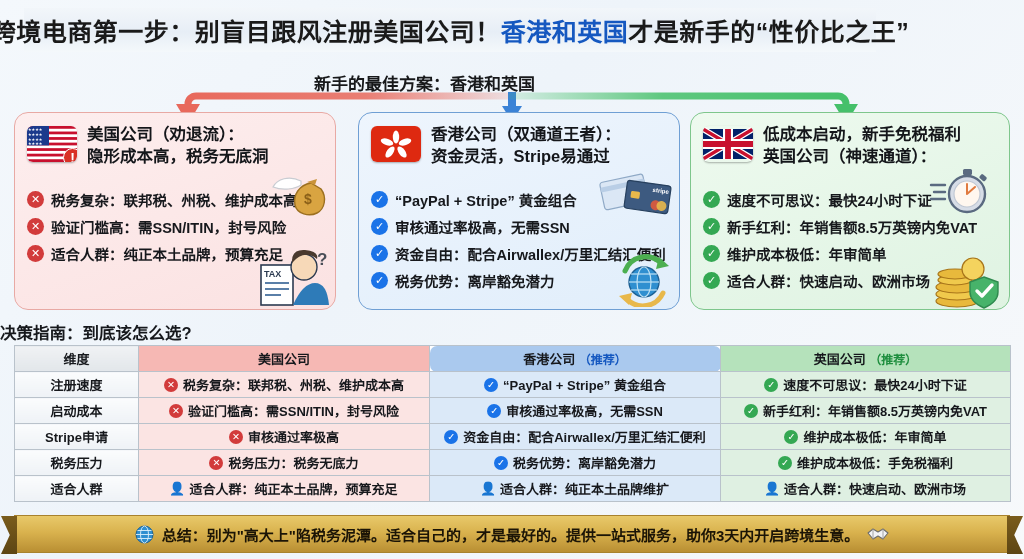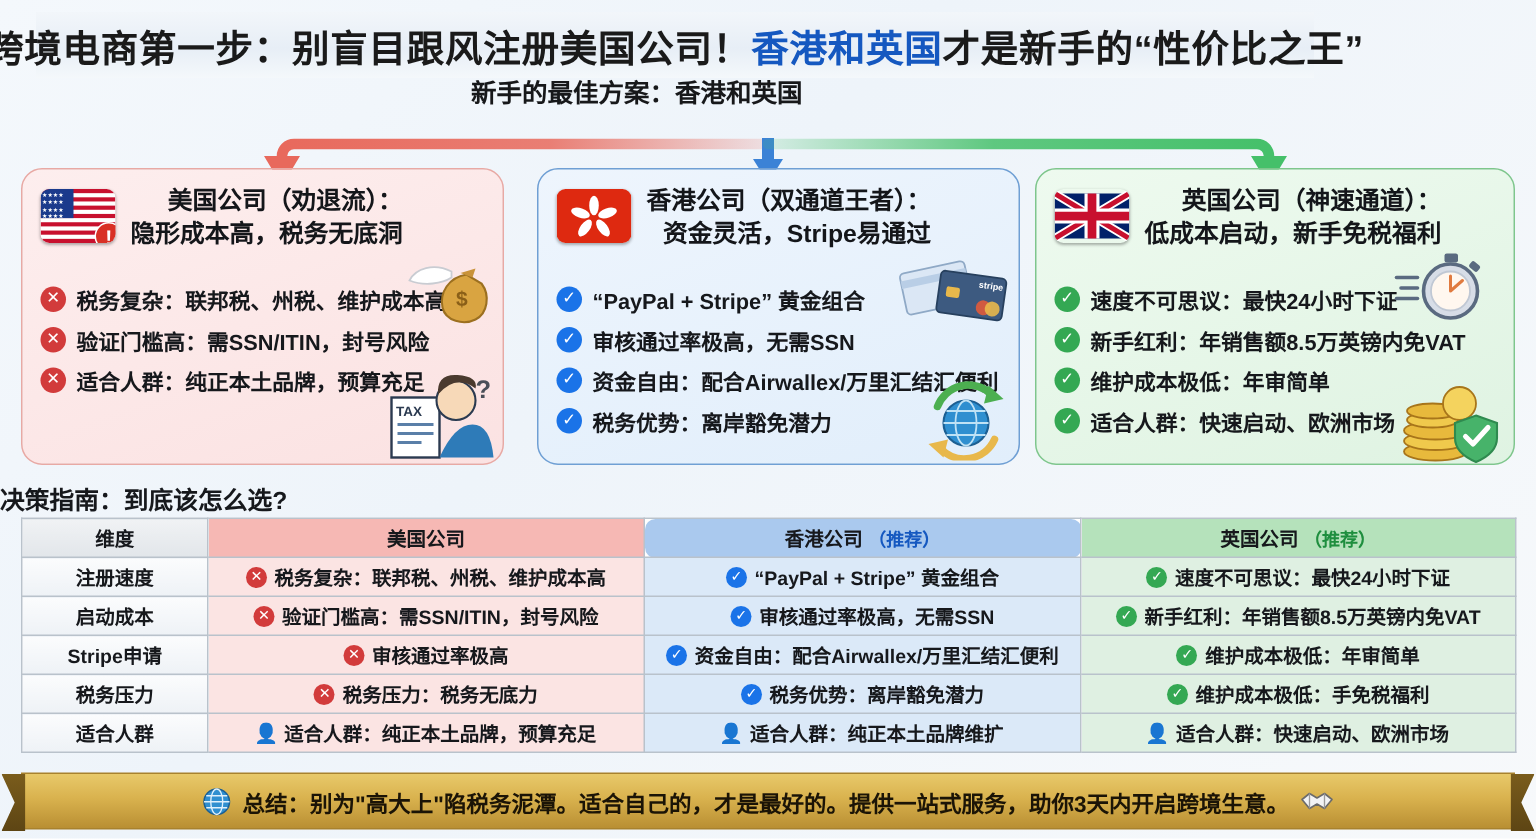--- a/index.html
+++ b/index.html
@@ -21,21 +21,21 @@
     margin-left: 24px;
   }
   #title-text {
     font-size: 25px; font-weight: bold; color: #1a1a1a;
     letter-spacing: 0.5px; white-space: nowrap;
   }
   .t-blue { color: #1558c0; }
 
   
   #subtitle {
-    position: absolute; top: 48px; left: 0; width: 849px;
+    position: absolute; top: 70px; left: 0; width: 849px;
     text-align: center; font-size: 17px; font-weight: bold; color: #17181a;
   }
 
   
   #arrow-layer { position: absolute; top: 84px; left: 0; width: 1024px; height: 40px; }
 
   
   #cards { position: absolute; top: 112px; left: 0; width: 1024px; height: 202px; }
   .card {
     position: absolute; top: 0; height: 198px; border-radius: 14px;
@@ -50,21 +50,21 @@
     width: 50px; height: 36px; border-radius: 6px; flex: 0 0 auto;
     margin-top: 2px; position: relative; overflow: hidden;
     box-shadow: 0 1px 2px rgba(0,0,0,.3);
   }
   .flag-badge {
     position: absolute; right: -5px; bottom: -5px; width: 19px; height: 19px;
     border-radius: 50%; background:#d93025; color:#fff; font-size:14px;
     font-weight:bold; line-height:19px; text-align:center;
     border: 1.5px solid #fff;
   }
-  .card-title { font-size: 16.5px; font-weight: bold; color: #14161a; line-height: 1.33; text-align: right; }
+  .card-title { font-size: 16.5px; font-weight: bold; color: #14161a; line-height: 1.33; }
 
   .bullets { margin-top: 4px; }
   .bullet { display: flex; align-items: center; gap: 7px; height: 27px; }
   .bi {
     width: 17px; height: 17px; border-radius: 50%; flex: 0 0 auto;
     color: #fff; font-size: 11px; font-weight: bold;
     display: flex; align-items: center; justify-content: center;
     line-height: 1;
   }
   .bi-x { background: #d23b3b; }
@@ -306,22 +306,22 @@
       <div class="flag">
         <svg width="50" height="36" viewBox="0 0 60 36">
           <rect width="60" height="36" fill="#012169"></rect>
           <path d="M0,0 L60,36 M60,0 L0,36" stroke="#fff" stroke-width="7"></path>
           <path d="M0,0 L60,36 M60,0 L0,36" stroke="#c8102e" stroke-width="4"></path>
           <path d="M30,0 V36 M0,18 H60" stroke="#fff" stroke-width="12"></path>
           <path d="M30,0 V36 M0,18 H60" stroke="#c8102e" stroke-width="7"></path>
         </svg>
       </div>
       <div class="card-title">
+        <div>低成本启动，新手免税福利</div>
         <div>英国公司（神速通道）：</div>
-        <div>低成本启动，新手免税福利</div>
       </div>
     </div>
     <div class="bullets">
       <div class="bullet">
         <span class="bi bi-g">✓</span>
         <span class="btext">速度不可思议：最快24小时下证</span>
       </div>
       <div class="bullet">
         <span class="bi bi-g">✓</span>
         <span class="btext">新手红利：年销售额8.5万英镑内免VAT</span>

